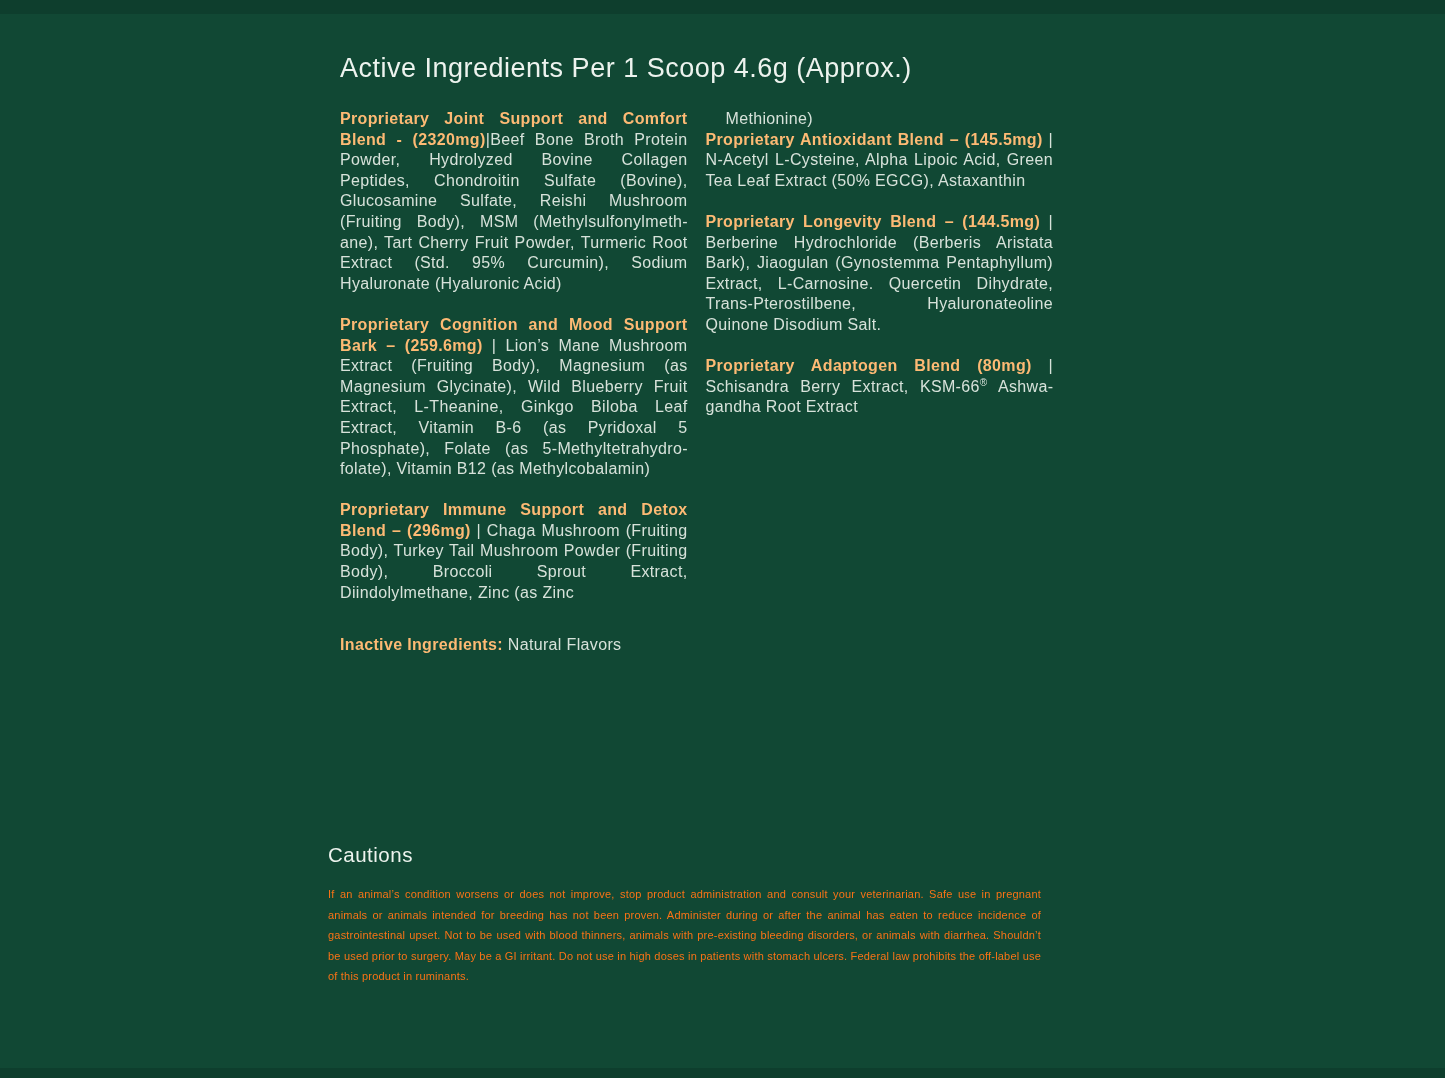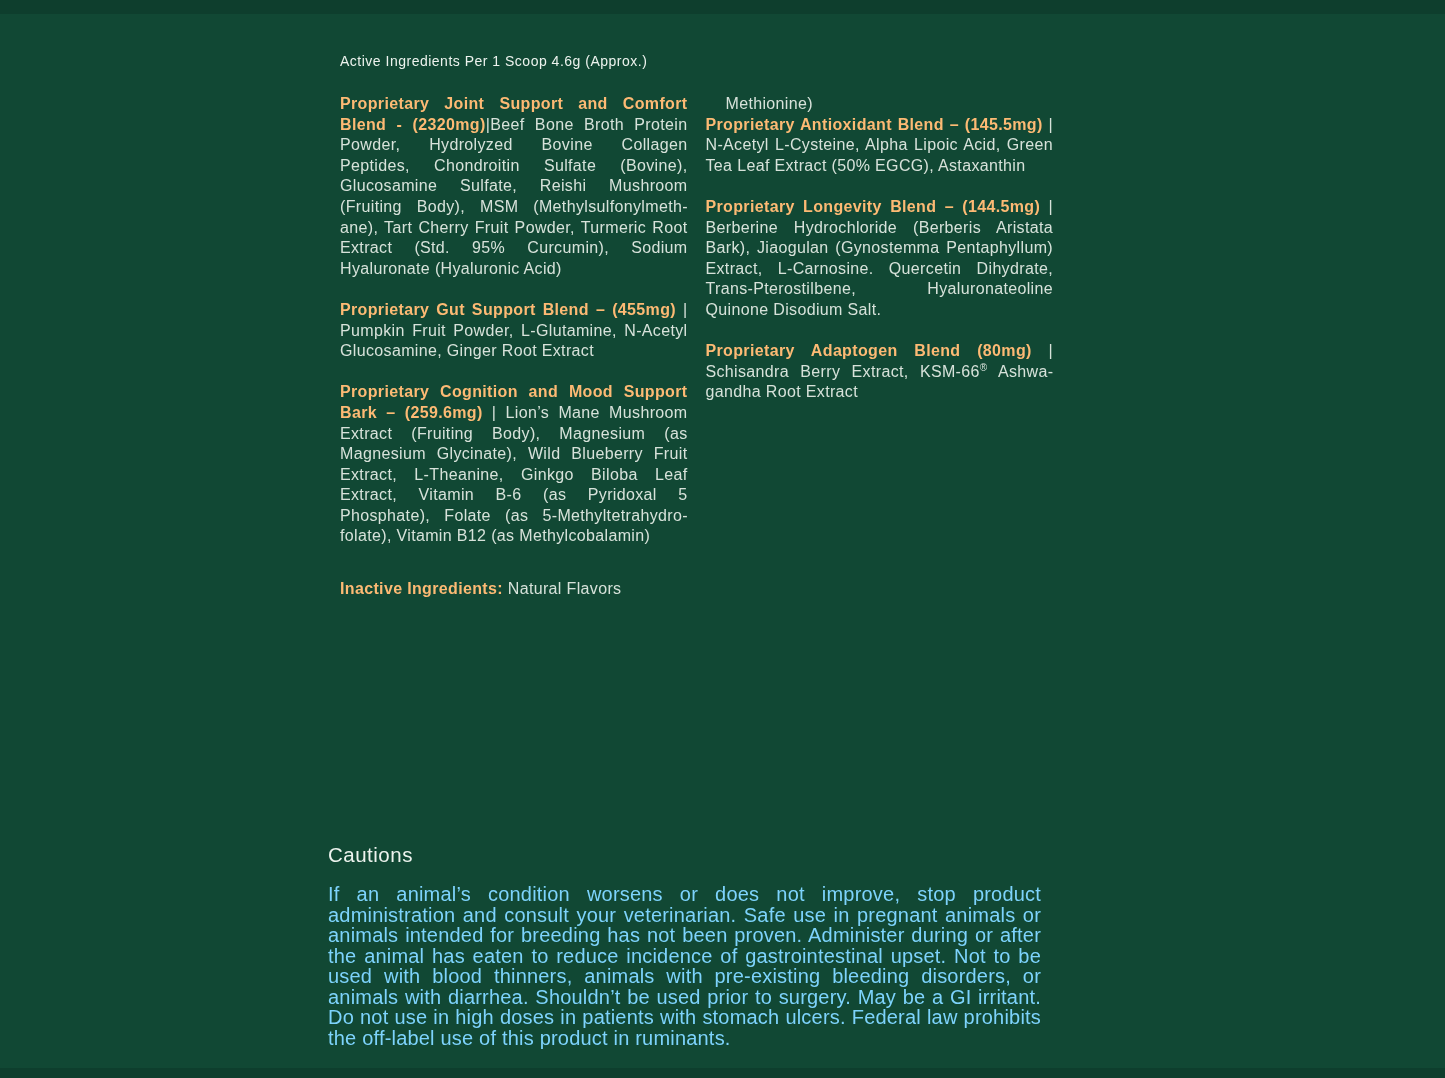--- a/index.html
+++ b/index.html
@@ -22,21 +22,21 @@
   }
 
   .ingredients-section {
     position: absolute;
     left: 340px;
     top: 53px;
     width: 713px;
   }
   .page-title {
     margin: 0 0 25px 0;
-    font-size: 14px;
+    font-size: 27px;
     font-weight: 400;
     letter-spacing: 0.5px;
     color: #edf3ee;
   }
   .columns {
     display: flex;
     gap: 18px;
   }
   .col {
     width: 347.5px;
@@ -80,46 +80,46 @@
   }
   .cautions-heading {
     margin: 0 0 17px 0;
     font-size: 20.5px;
     font-weight: 400;
     letter-spacing: 0.5px;
     color: #edf3ee;
   }
   .cautions-body {
     margin: 0;
-    font-size: 20px;
+    font-size: 11px;
     line-height: 20.5px;
     letter-spacing: 0.2px;
     text-align: justify;
-    color: #7dd3fc;
+    color: #f97316;
   }
 </style>
 </head>
 <body>
 
 <div class="edge-band-top"></div>
 <div class="edge-band-bottom"></div>
 
 <section class="ingredients-section">
   <h1 class="page-title">Active Ingredients Per 1 Scoop 4.6g (Approx.)</h1>
 
   <div class="columns">
     <div class="col">
       <p class="blend">
         <span class="bold">Proprietary Joint Support and Comfort Blend - (2320mg)</span><span>|Beef Bone Broth Protein Powder, Hydrolyzed Bovine Collagen Peptides, Chondroitin Sulfate (Bovine), Glucosamine Sulfate, Reishi Mushroom (Fruiting Body), MSM (Methylsulfonylmeth­ane), Tart Cherry Fruit Powder, Turmeric Root Extract (Std. 95% Curcumin), Sodium Hyaluronate (Hyaluronic Acid)</span>
       </p>
       <p class="blend">
-        <span class="bold">Proprietary Gut Support Blend – (455mg)</span><span> | Pumpkin Fruit Powder, L-Glutamine, N-Acetyl Glucosamine, Ginger Root Extract</span>
+        <span class="bold">Proprietary Cognition and Mood Support Bark – (259.6mg)</span><span> | Lion’s Mane Mushroom Extract (Fruiting Body), Magnesium (as Magnesium Glycinate), Wild Blueberry Fruit Extract, L-Theanine, Ginkgo Biloba Leaf Extract, Vitamin B-6 (as Pyridoxal 5 Phosphate), Folate (as 5-Methyltetrahydro­folate), Vitamin B12 (as Methylcobalamin)</span>
       </p>
-      <p class="blend">
-        <span class="bold">Proprietary Cognition and Mood Support Bark – (259.6mg)</span><span> | Lion’s Mane Mushroom Extract (Fruiting Body), Magnesium (as Magnesium Glycinate), Wild Blueberry Fruit Extract, L-Theanine, Ginkgo Biloba Leaf Extract, Vitamin B-6 (as Pyridoxal 5 Phosphate), Folate (as 5-Methyltetrahydro­folate), Vitamin B12 (as Methylcobalamin)</span>
+      <p class="blend" style="margin-bottom:0;">
+        <span class="bold">Proprietary Immune Support and Detox Blend – (296mg)</span><span> | Chaga Mushroom (Fruiting Body), Turkey Tail Mushroom Powder (Fruiting Body), Broccoli Sprout Extract, Diindolylmethane, Zinc (as Zinc</span>
       </p>
       <p class="inactive-line">
         <span class="bold">Inactive Ingredients:</span><span> Natural Flavors</span>
       </p>
     </div>
 
     <div class="col">
       <p class="blend">
         <span class="continuation-line">Methionine)</span>
         <span class="bold">Proprietary Antioxidant Blend – (145.5mg)</span><span> | N-Acetyl L-Cysteine, Alpha Lipoic Acid, Green Tea Leaf Extract (50% EGCG), Astaxanthin</span>

